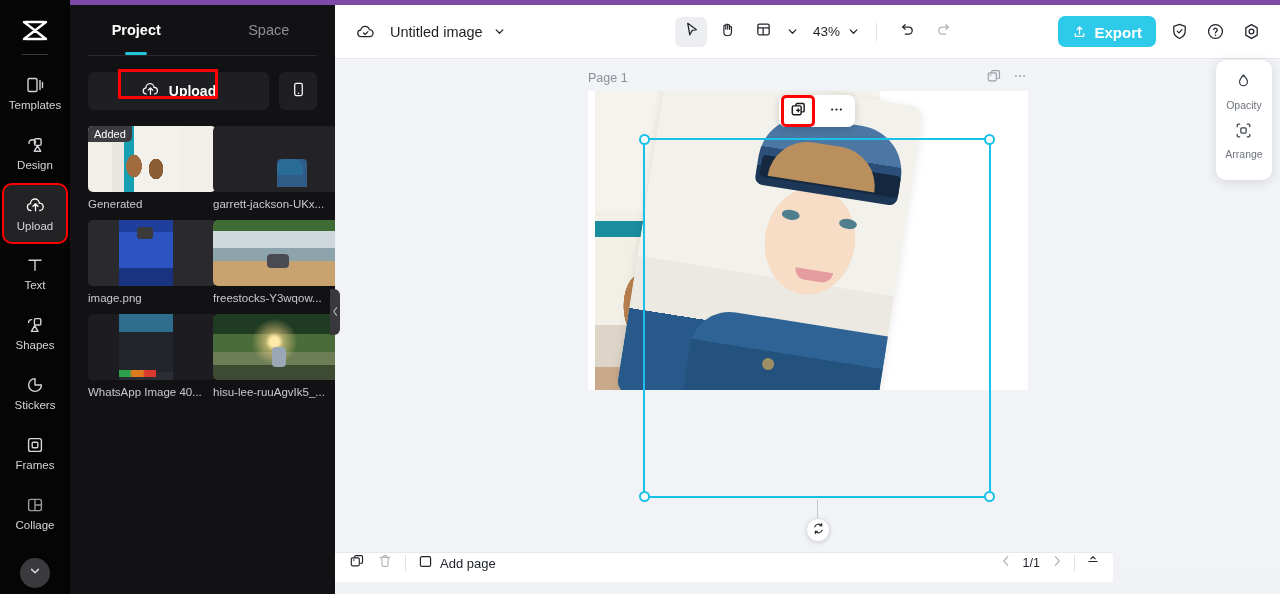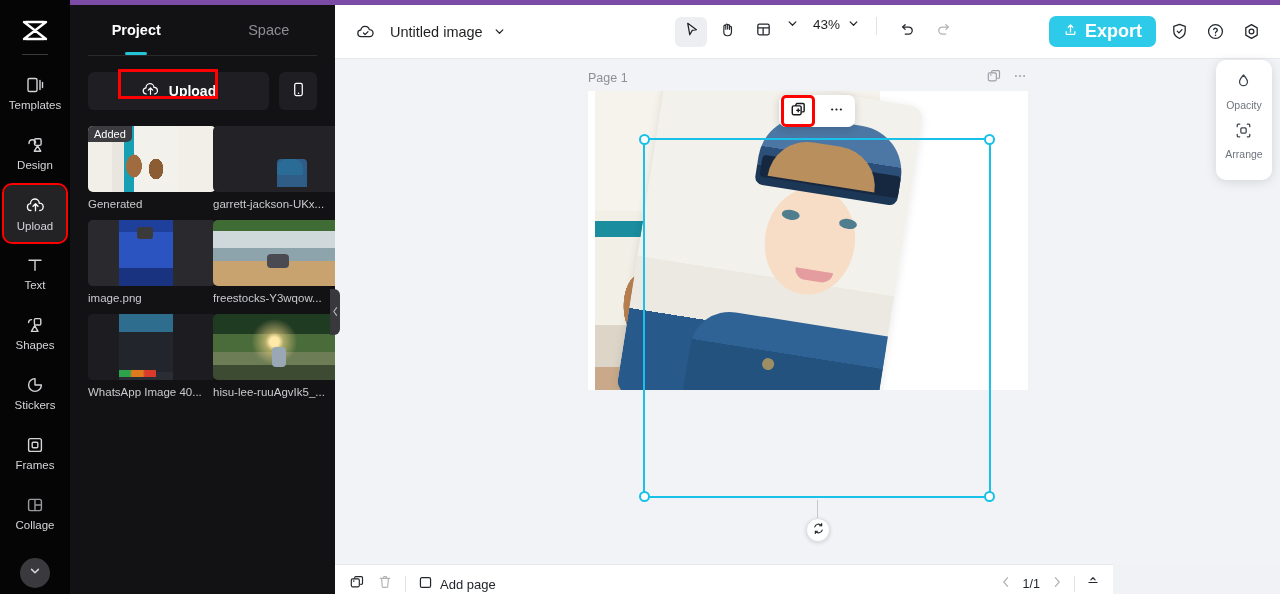--- a/index.html
+++ b/index.html
@@ -179,37 +179,37 @@
     position: absolute; top: 5px; left: 335px; width: 945px; height: 54px;
     background: #ffffff; display: flex; align-items: center;
     border-bottom: 1px solid #e6e8ec;
   }
   .tb-cloud { margin-left: 20px; display: flex; align-items: center; }
   .tb-title {
     margin-left: 14px; font-size: 14.5px; color: #1e2022;
   }
   .tb-title-chev { margin-left: 10px; display: flex; align-items: center; }
   .tb-center {
-    position: absolute; left: 340px; display: flex; align-items: flex-start; gap: 4px;
+    position: absolute; left: 340px; display: flex; align-items: center; gap: 4px;
   }
   .tb-tool {
     width: 32px; height: 30px; border-radius: 6px;
     display: flex; align-items: center; justify-content: center;
   }
   .tb-tool.sel { background: #eceef2; }
   .tb-chev { width: 18px; display:flex; align-items:center; justify-content:center; }
   .tb-zoom { font-size: 13.5px; color: #1e2022; margin-left: 8px; }
   .tb-vdiv { width: 1px; height: 18px; background: #dfe2e7; margin: 0 10px; }
   .tb-right {
     position: absolute; right: 16px; display: flex; align-items: center; gap: 10px;
   }
   .export-btn {
-    height: 31px; padding: 0 14px; border-radius: 7px; background: #2ecaea;
-    color: #ffffff; font-size: 18px; font-weight: 700;
-    display: flex; align-items: center; gap: 7px;
+    height: 31px; padding: 8px 14px; border-radius: 7px; background: #2ecaea;
+    color: #ffffff; font-size: 15px; font-weight: 700;
+    display: flex; gap: 7px;
   }
   .ic-btn { width: 26px; height: 26px; display:flex; align-items:center; justify-content:center; }
 
   
   .stage {
     position: absolute; top: 59px; left: 335px; width: 945px; height: 505px;
     background: #f1f3f6;
     padding-left: 20px;
   }
   .page-head {
@@ -326,23 +326,23 @@
     display: flex; flex-direction: column; align-items: center;
     padding-top: 12px; gap: 10px;
   }
   .prop-item {
     display: flex; flex-direction: column; align-items: center; gap: 4px;
   }
   .prop-label { font-size: 10.5px; color: #6e747d; }
 
   
   .bottombar {
-    position: absolute; bottom: 0; left: 335px; width: 778px; height: 30px;
+    position: absolute; bottom: 12px; left: 335px; width: 778px; height: 30px;
     background: #ffffff; border-top: 1px solid #e6e8ec;
-    display: flex; align-items: flex-end;
+    display: flex; align-items: flex-start;
   }
   .bb-left { display: flex; align-items: center; gap: 12px; margin-left: 14px; }
   .bb-div { width: 1px; height: 16px; background: #dfe2e7; }
   .bb-add { display: flex; align-items: center; gap: 7px; font-size: 13px; color: #22262b; }
   .bb-right {
     position: absolute; right: 12px; display: flex; align-items: center; gap: 10px;
   }
   .bb-pages { font-size: 12.5px; color: #22262b; }
   .muted svg { opacity: .35; }
 </style>

